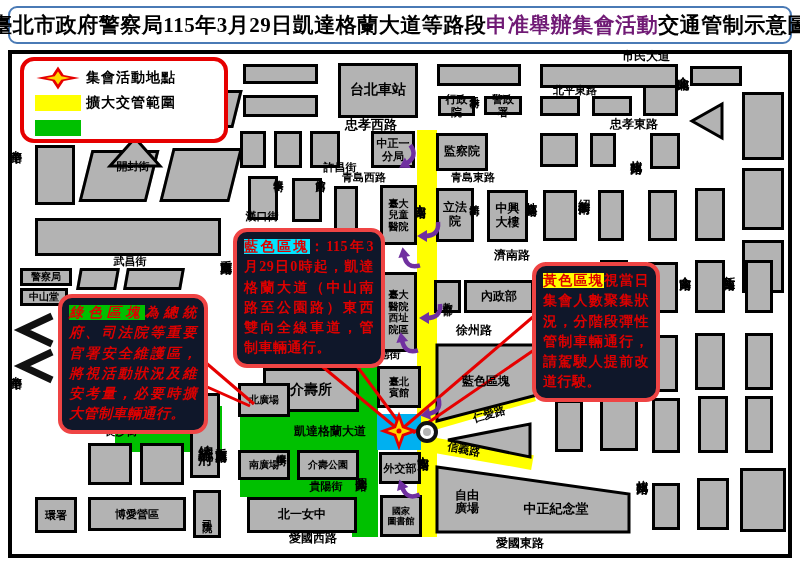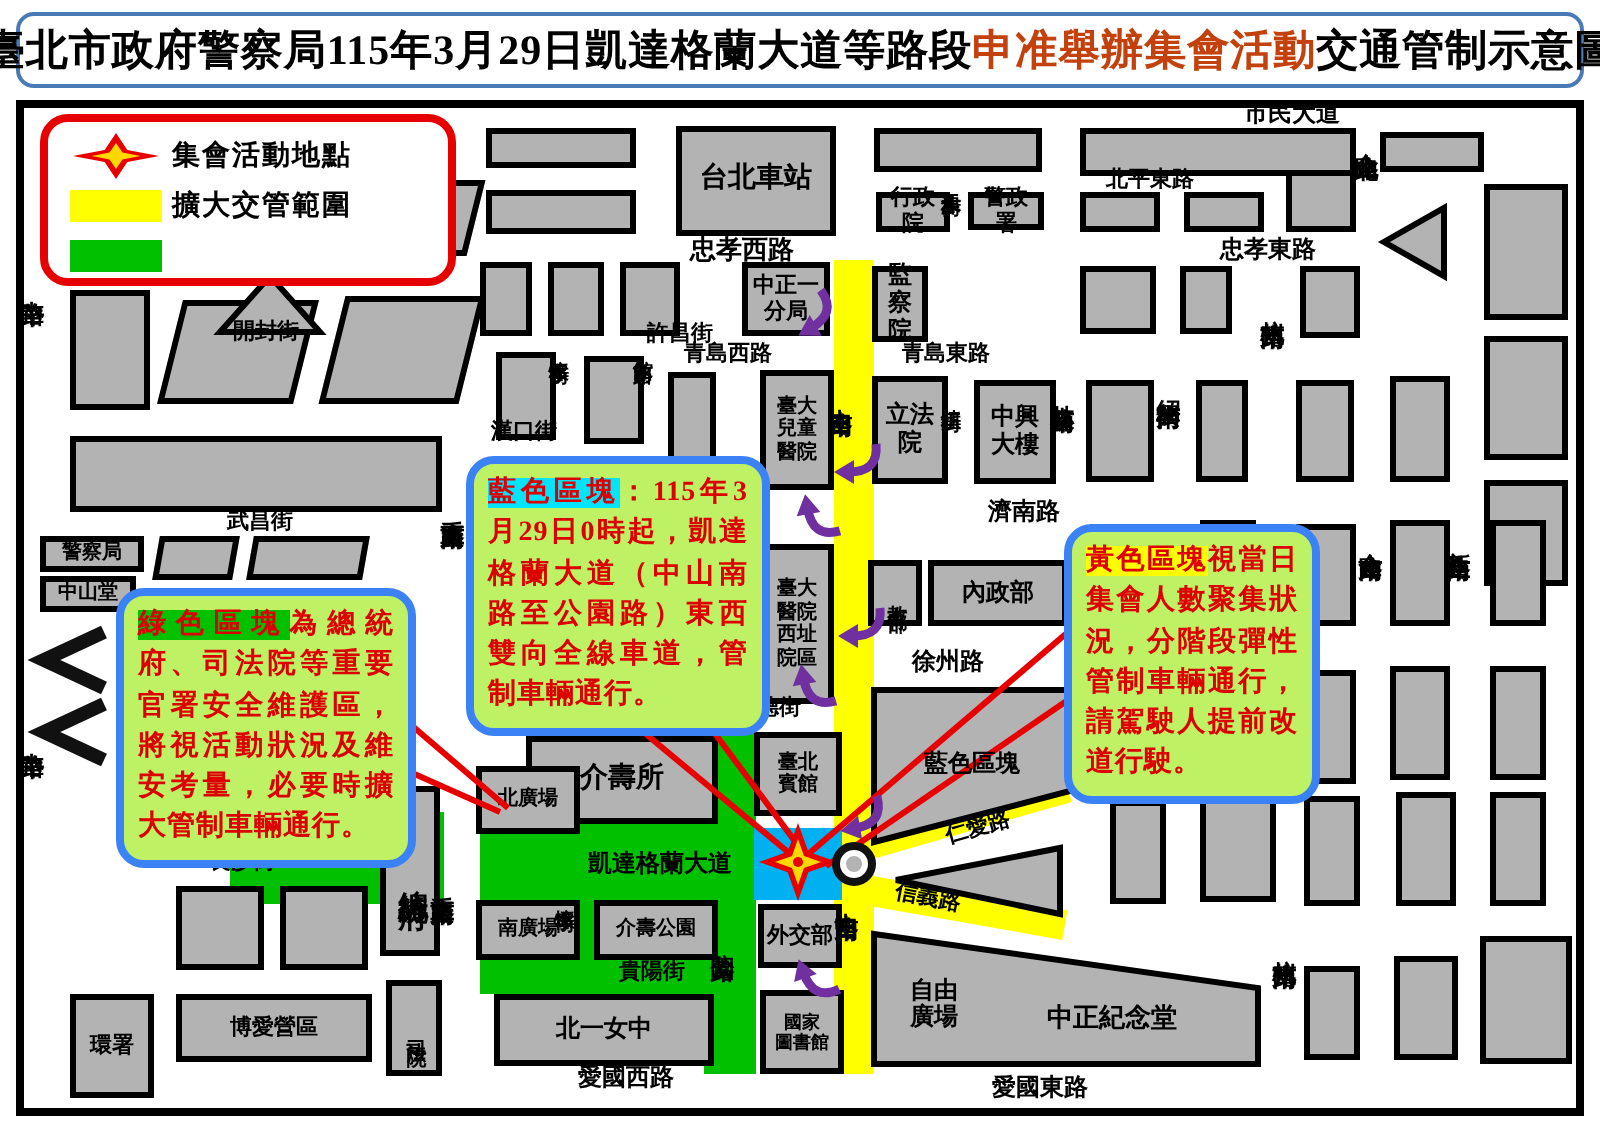--- a/index.html
+++ b/index.html
@@ -1,20 +1,20 @@
 <!DOCTYPE html>
 <html><head>
 <meta charset="utf-8">
 <style>
   html,body{margin:0;padding:0;background:#fff;font-family:"Liberation Serif",serif;}
   #page{position:relative;width:800px;height:567px;background:#fff;overflow:hidden;}
   #title-box{position:absolute;left:8px;top:6px;width:784px;height:38px;box-sizing:border-box;
     border:2px solid #4a7ab5;border-radius:9px;display:flex;align-items:center;justify-content:center;
     font-size:21px;font-weight:bold;letter-spacing:0.5px;white-space:nowrap;}
-  #title-box .accent{color:#c2410c;}
+  #title-box .accent{color:#701a75;}
   #map-canvas{position:absolute;left:8px;top:50px;width:784px;height:508px;background:#fff;}
   #map-frame{position:absolute;left:0;top:0;width:784px;height:508px;box-sizing:border-box;
     border:4px solid #000;pointer-events:none;z-index:25;}
   .zone{position:absolute;z-index:1;}
   .bld{position:absolute;background:#b3b3b3;border:3px solid #000;box-sizing:border-box;z-index:2;
     display:flex;align-items:center;justify-content:center;text-align:center;
     font-weight:bold;color:#000;white-space:pre-line;line-height:1.15;}
   .bld.vert{writing-mode:vertical-rl;letter-spacing:2px;}
   #overlay{position:absolute;left:0;top:0;z-index:3;pointer-events:none;}
   .mlabel{position:absolute;z-index:4;font-weight:bold;color:#000;white-space:pre-line;
@@ -22,21 +22,21 @@
   .mlabel.vert{writing-mode:vertical-rl;transform:none;letter-spacing:1px;}
   #roundabout{position:absolute;width:22px;height:22px;border:4px solid #111;border-radius:50%;
     background:#fff;box-sizing:border-box;z-index:4;}
   #roundabout .core{position:absolute;left:3px;top:3px;width:8px;height:8px;border-radius:50%;background:#b3b3b3;}
   #legend{position:absolute;left:12px;top:7px;width:208px;height:86px;box-sizing:border-box;
     background:#fff;border:4px solid #e60000;border-radius:14px;z-index:30;padding:4px 6px;}
   .leg-row{display:flex;align-items:center;height:25px;}
   .leg-icon{width:56px;display:flex;justify-content:center;align-items:center;}
   .leg-swatch{width:46px;height:16px;}
   .leg-label{font-size:14px;font-weight:bold;letter-spacing:1px;}
-  .callout{position:absolute;z-index:40;background:#bef264;border:4px solid #3b82f6;border-radius:14px;
+  .callout{position:absolute;z-index:40;background:#0f172a;border:4px solid #ef4444;border-radius:14px;
     padding:5px 7px;box-sizing:border-box;font-size:14px;font-weight:bold;color:#dd0000;
     line-height:1.45;letter-spacing:0.5px;text-align:justify;}
   .callout .hl{color:#dd0000;}
 </style>
 </head>
 <body>
 
 <div id="page">
   <div id="title-box">
     <span>臺北市政府警察局115年3月29日凱達格蘭大道等路段</span>
@@ -96,21 +96,21 @@
       <div class="bld" style="left: 532px; top: 46px; width: 40px; height: 20px;"></div>
       <div class="bld" style="left: 584px; top: 46px; width: 40px; height: 20px;"></div>
       <div class="bld" style="left: 635px; top: 35px; width: 35px; height: 31px;"></div>
       <div class="bld" style="left: 682px; top: 16px; width: 52px; height: 20px;"></div>
       <div class="bld" style="left: 734px; top: 42px; width: 42px; height: 68px;"></div>
       <div class="bld" style="left: 232px; top: 81px; width: 26px; height: 37px;"></div>
       <div class="bld" style="left: 266px; top: 81px; width: 28px; height: 37px;"></div>
       <div class="bld" style="left: 302px; top: 81px; width: 30px; height: 37px;"></div>
       <div class="bld" style="left: 363px; top: 81px; width: 44px; height: 37px; font-size: 11px;">中正一
 分局</div>
-      <div class="bld" style="left: 428px; top: 83px; width: 28px; height: 38px; font-size: 12px;">監察院</div>
+      <div class="bld" style="left: 428px; top: 83px; width: 52px; height: 38px; font-size: 12px;">監察院</div>
       <div class="bld" style="left: 532px; top: 83px; width: 38px; height: 34px;"></div>
       <div class="bld" style="left: 582px; top: 83px; width: 26px; height: 34px;"></div>
       <div class="bld" style="left: 642px; top: 83px; width: 30px; height: 36px;"></div>
       <div class="bld" style="left: 734px; top: 118px; width: 42px; height: 62px;"></div>
       <div class="bld" style="left: 240px; top: 126px; width: 30px; height: 44px;"></div>
       <div class="bld" style="left: 284px; top: 128px; width: 30px; height: 44px;"></div>
       <div class="bld" style="left: 326px; top: 136px; width: 24px; height: 56px;"></div>
       <div class="bld" style="left: 326px; top: 200px; width: 24px; height: 58px;"></div>
       <div class="bld" style="left: 326px; top: 262px; width: 22px; height: 40px;"></div>
       <div class="bld" style="left: 372px; top: 135px; width: 37px; height: 60px; font-size: 10px;">臺大
@@ -152,21 +152,21 @@
       <div class="bld" style="left: 132px; top: 393px; width: 44px; height: 42px;"></div>
       <div class="bld" style="left: 547px; top: 350px; width: 28px; height: 52px;"></div>
       <div class="bld" style="left: 592px; top: 346px; width: 38px; height: 55px;"></div>
       <div class="bld" style="left: 644px; top: 348px; width: 28px; height: 55px;"></div>
       <div class="bld" style="left: 690px; top: 346px; width: 30px; height: 57px;"></div>
       <div class="bld" style="left: 737px; top: 346px; width: 28px; height: 57px;"></div>
       <div class="bld" style="left: 230px; top: 400px; width: 52px; height: 30px; font-size: 10px;">南廣場</div>
       <div class="bld" style="left: 289px; top: 400px; width: 62px; height: 30px; font-size: 10px;">介壽公園</div>
       <div class="bld" style="left: 371px; top: 402px; width: 42px; height: 32px; font-size: 11px;">外交部</div>
       <div class="bld vert" style="left: 185px; top: 440px; width: 28px; height: 48px; font-size: 10px;">司法院</div>
-      <div class="bld" style="left: 27px; top: 447px; width: 42px; height: 52px; font-size: 11px;">環署</div>
+      <div class="bld" style="left: 27px; top: 447px; width: 42px; height: 36px; font-size: 11px;">環署</div>
       <div class="bld" style="left: 80px; top: 447px; width: 98px; height: 34px; font-size: 11px;">博愛營區</div>
       <div class="bld" style="left: 239px; top: 447px; width: 110px; height: 36px; font-size: 12px;">北一女中</div>
       <div class="bld" style="left: 372px; top: 445px; width: 42px; height: 42px; font-size: 9px;">國家
 圖書館</div>
       <div class="bld" style="left: 644px; top: 433px; width: 28px; height: 47px;"></div>
       <div class="bld" style="left: 689px; top: 428px; width: 32px; height: 52px;"></div>
       <div class="bld" style="left: 732px; top: 418px; width: 46px; height: 64px;"></div>
       <div class="mlabel" style="font-size: 12px; left: 638px; top: 7px;">市民大道</div>
       <div class="mlabel" style="font-size: 11px; left: 567px; top: 40px;">北平東路</div>
       <div class="mlabel" style="font-size: 13px; left: 363px; top: 75px;">忠孝西路</div>
@@ -257,16 +257,16 @@
         <g transform="translate(399,431) scale(1.15)">
           <path d="M0,-17 L4.5,-4.5 L17,0 L4.5,4.5 L0,17 L-4.5,4.5 L-17,0 L-4.5,-4.5 Z" fill="#e60000"></path>
           <path d="M0,-10 L2.6,-2.6 L10,0 L2.6,2.6 L0,10 L-2.6,2.6 L-10,0 L-2.6,-2.6 Z" fill="#ffd800"></path>
           <circle r="2.2" fill="#e60000"></circle>
         </g>
       </svg>
       <div class="" id="roundabout" style="left: 408px; top: 371px;">
         <div class="core"></div>
       </div>
       <div class="callout" style="left: 225px; top: 178px; width: 152px;"><span class="hl" style="background: rgb(0, 229, 255);">藍色區塊</span><span>：115年3月29日0時起，凱達格蘭大道（中山南路至公園路）東西雙向全線車道，管制車輛通行。</span></div>
-      <div class="callout" style="left: 50px; top: 244px; width: 150px;"><span class="hl" style="background: rgb(0, 192, 0);">綠色區塊</span><span>為總統府、司法院等重要官署安全維護區，將視活動狀況及維安考量，必要時擴大管制車輛通行。</span></div>
+      <div class="callout" style="left: 50px; top: 244px; width: 150px; font-style: italic;"><span class="hl" style="background: rgb(0, 192, 0);">綠色區塊</span><span>為總統府、司法院等重要官署安全維護區，將視活動狀況及維安考量，必要時擴大管制車輛通行。</span></div>
       <div class="callout" style="left: 524px; top: 212px; width: 128px;"><span class="hl" style="background: rgb(255, 255, 0);">黃色區塊</span><span>視當日集會人數聚集狀況，分階段彈性管制車輛通行，請駕駛人提前改道行駛。</span></div>
     </div>
 </div>
 
 </body></html>

